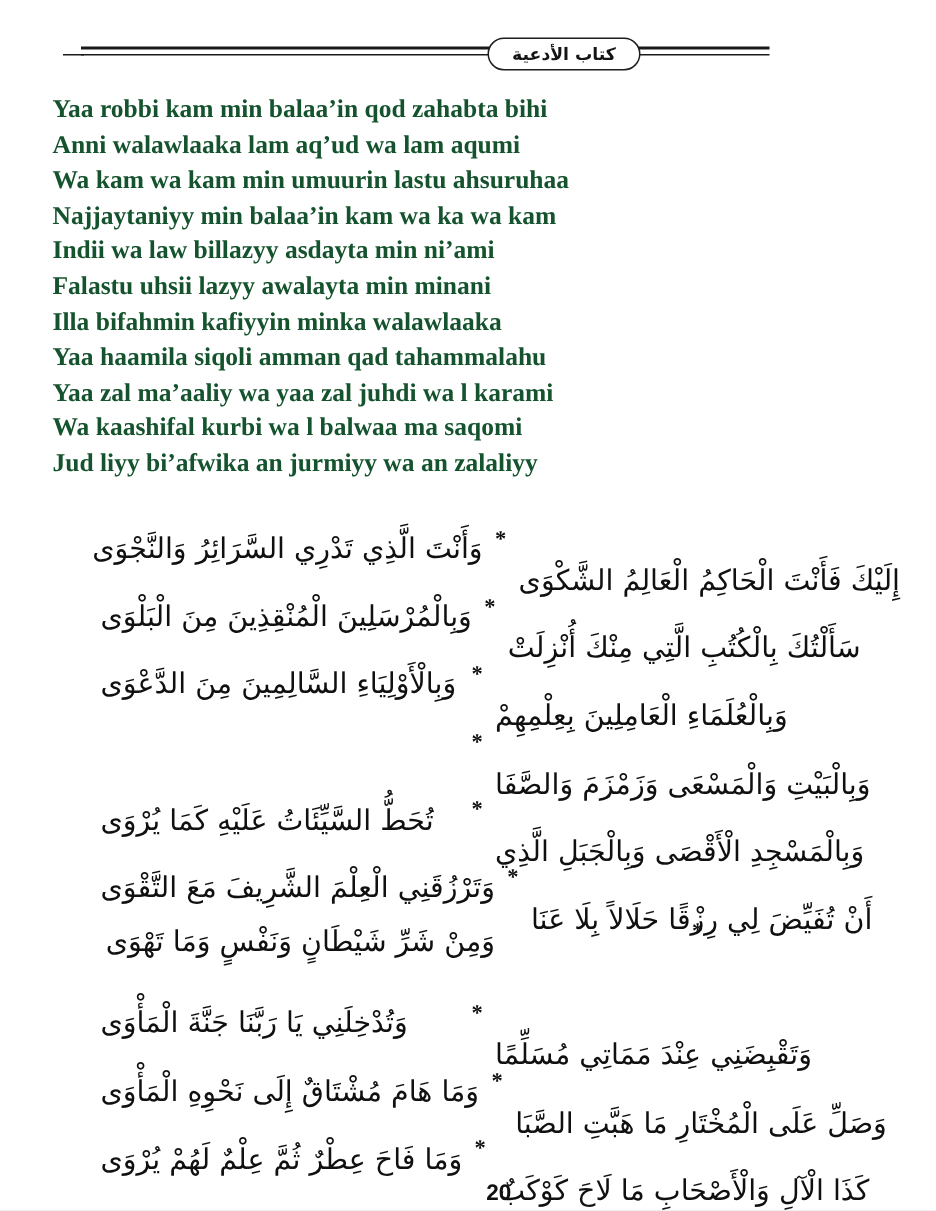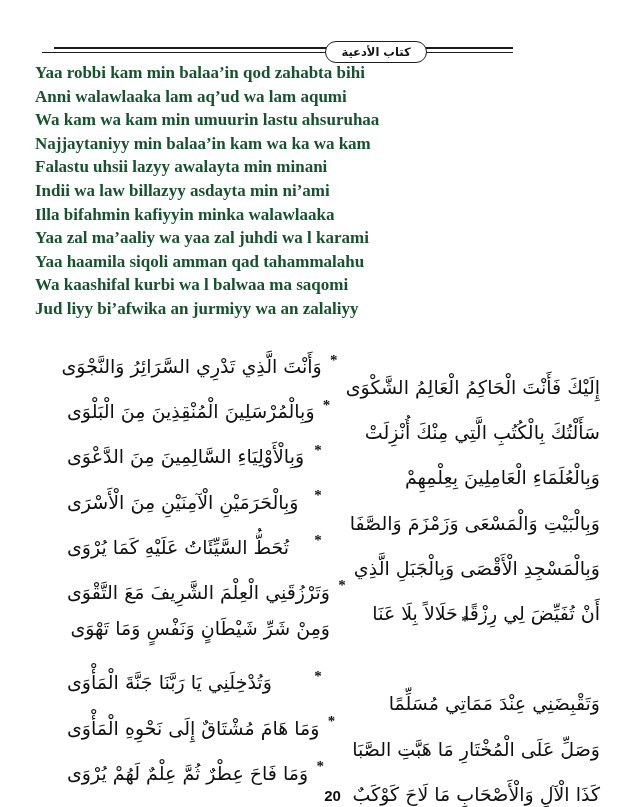--- a/index.html
+++ b/index.html
@@ -1,21 +1,21 @@
 <!DOCTYPE html>
 <html lang="ar"><head>
 <meta charset="utf-8">
 <style>
   html,body { margin:0; padding:0; background:#e8e8e8; }
   .page {
     position:relative; width:624px; height:807px; margin:0 auto;
     background:#ffffff; overflow:hidden; color:#141414;
   }
   
-  .header { position:absolute; top:31px; left:0; width:513px; height:22px;margin-top:16px; }
+  .header { position:absolute; top:31px; left:0; width:513px; height:22px; }
   .rule {
     margin-left:54px; height:2.6px;
     border-top:2.6px solid #1a1a1a; border-bottom:1.3px solid #1a1a1a;
   }
   .rule-tail { position:absolute; top:5.2px; left:42px; width:14px; border-top:1.3px solid #1a1a1a; }
   .cartouche {
     position:absolute; top:-6px; right:86px; min-width:78px; height:17px;
     background:#ffffff; border:1.5px solid #1d1d1d; border-radius:12px;
     padding:1px 11px 2px; display:flex; align-items:center; justify-content:center;
     direction:rtl; font-family:"DejaVu Sans",sans-serif; font-size:11.5px; font-weight:bold;
@@ -31,21 +31,21 @@
   
   .arabic {
     position:absolute; top:334px; left:36px; right:24px;
     direction:rtl; font-family:"DejaVu Sans",sans-serif; color:#101010;
   }
   .verse {
     display:grid; grid-template-columns:1fr 24px 1fr;
     align-items:center; height:45.2px; font-size:19px;
   }
   .hemi { white-space:nowrap; }
-  .hemi.first { text-align:right;margin-top:42px; }
+  .hemi.first { text-align:left;margin-top:42px; }
   .hemi.second { text-align:left;margin-left:31px; }
   .sep {
     text-align:center; font-size:15px; font-weight:bold;
     font-family:"Liberation Serif",serif; position:relative; top:-6px;
   }
   
   .pageno {
     position:absolute; bottom:3px; left:0; right:0; text-align:center;
     font-family:"Liberation Sans",sans-serif; font-weight:bold; font-size:15px; color:#111;margin-left:41px;
   }
@@ -61,25 +61,25 @@
     <div class="cartouche">
       <span>كتاب الأدعية</span>
     </div>
   </div>
 
   <div class="translit">
     <p class="t l1">Yaa robbi kam min balaa’in qod zahabta bihi</p>
     <p class="t l2">Anni walawlaaka lam aq’ud wa lam aqumi</p>
     <p class="t l1">Wa kam wa kam min umuurin lastu ahsuruhaa</p>
     <p class="t l2">Najjaytaniyy min balaa’in kam wa ka wa kam</p>
+    <p class="t l2">Indii wa law billazyy asdayta min ni’ami</p>
     <p class="t l1">Falastu uhsii lazyy awalayta min minani</p>
-    <p class="t l2">Indii wa law billazyy asdayta min ni’ami</p>
     <p class="t l1">Illa bifahmin kafiyyin minka walawlaaka</p>
+    <p class="t l1">Yaa haamila siqoli amman qad tahammalahu</p>
     <p class="t l2">Yaa zal ma’aaliy wa yaa zal juhdi wa l karami</p>
-    <p class="t l1">Yaa haamila siqoli amman qad tahammalahu</p>
     <p class="t l2">Wa kaashifal kurbi wa l balwaa ma saqomi</p>
     <p class="t l1">Jud liyy bi’afwika an jurmiyy wa an zalaliyy</p>
   </div>
 
   <div class="arabic">
     <div class="verse">
       <span class="hemi first">إِلَيْكَ فَأَنْتَ الْحَاكِمُ الْعَالِمُ الشَّكْوَى</span>
       <span class="sep">*</span>
       <span class="hemi second">وَأَنْتَ الَّذِي تَدْرِي السَّرَائِرُ وَالنَّجْوَى</span>
     </div>
@@ -89,21 +89,20 @@
       <span class="hemi second">وَبِالْمُرْسَلِينَ الْمُنْقِذِينَ مِنَ الْبَلْوَى</span>
     </div>
     <div class="verse">
       <span class="hemi first">وَبِالْعُلَمَاءِ الْعَامِلِينَ بِعِلْمِهِمْ</span>
       <span class="sep">*</span>
       <span class="hemi second">وَبِالْأَوْلِيَاءِ السَّالِمِينَ مِنَ الدَّعْوَى</span>
     </div>
     <div class="verse">
       <span class="hemi first">وَبِالْبَيْتِ وَالْمَسْعَى وَزَمْزَمَ وَالصَّفَا</span>
       <span class="sep">*</span>
-      <span class="hemi second">وَبِالْحَرَمَيْنِ الْآمِنَيْنِ مِنَ الْأَسْرَى</span>
     </div>
     <div class="verse">
       <span class="hemi first">وَبِالْمَسْجِدِ الْأَقْصَى وَبِالْجَبَلِ الَّذِي</span>
       <span class="sep">*</span>
       <span class="hemi second">تُحَطُّ السَّيِّئَاتُ عَلَيْهِ كَمَا يُرْوَى</span>
     </div>
     <div class="verse">
       <span class="hemi first">أَنْ تُفَيِّضَ لِي رِزْقًا حَلَالاً بِلَا عَنَا</span>
       <span class="sep">*</span>
       <span class="hemi second">وَتَرْزُقَنِي الْعِلْمَ الشَّرِيفَ مَعَ التَّقْوَى</span>

